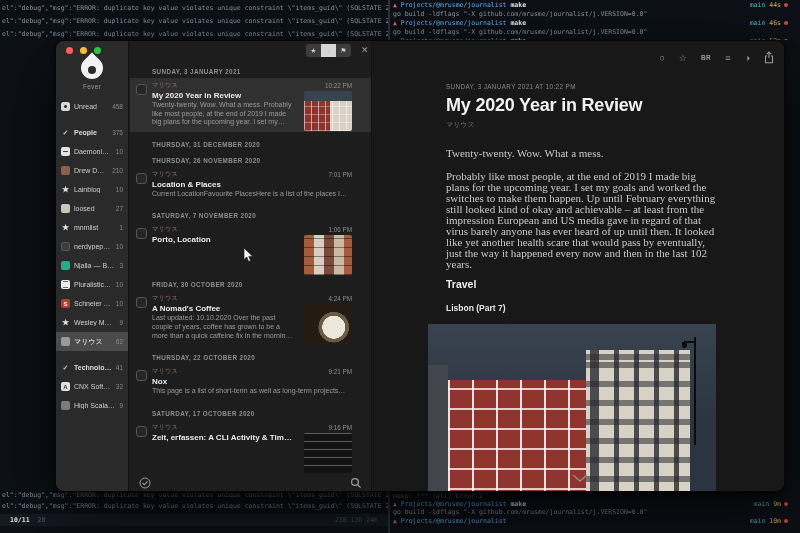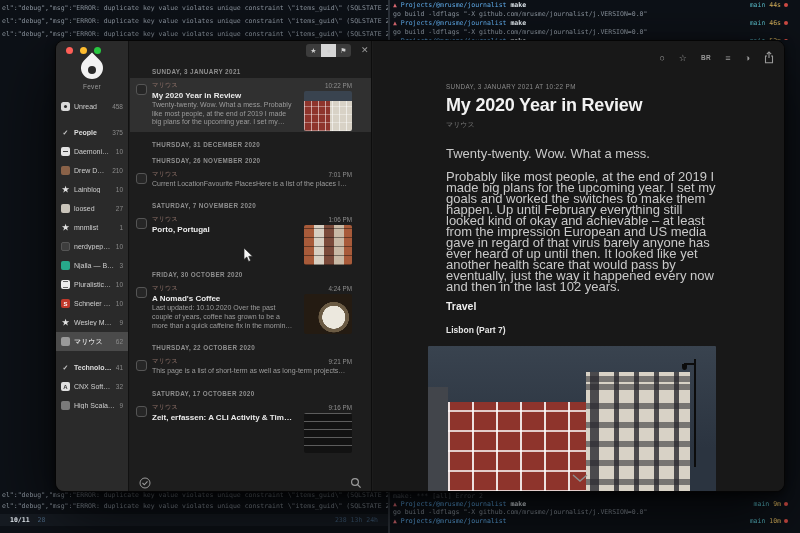--- a/index.html
+++ b/index.html
@@ -102,21 +102,21 @@
   .list-footer { position:absolute; left:0; bottom:0; width:100%; height:16px; display:flex; align-items:center; justify-content:space-between; padding:0 9px; }
 
   
   .article { position:absolute; left:317px; top:0; width:413px; height:100%; background:#181818; }
   .atoolbar { position:absolute; top:10px; right:12px; display:flex; gap:14px; align-items:center; color:#9a9a9a; font-size:9px; z-index:6; }
   .atoolbar .br { font-size:6.5px; font-weight:bold; letter-spacing:.5px; }
   .acontent { position:absolute; left:73px; top:42px; width:272px; }
   .ameta { font-size:6.3px; color:#8a8a8a; letter-spacing:.4px; text-transform:uppercase; }
   .atitle { font-size:18px; font-weight:bold; color:#f2f2f2; margin-top:5px; letter-spacing:-.2px; }
   .asrc { font-size:7px; color:#777; margin-top:4px; }
-  .ap { font-size:13px; line-height:11px; color:#c9c9c9; margin-top:12px; }
+  .ap { font-size:11px; line-height:11px; color:#c9c9c9; margin-top:12px;font-family:Liberation Serif, serif; }
   .ah2 { font-size:10.5px; font-weight:bold; color:#eee; margin-top:8px; }
   .ah3 { font-size:8.5px; font-weight:bold; color:#e5e5e5; margin-top:13px; }
   .photo { position:relative; margin:11px 0 0 -18px; width:288px; height:186px; overflow:hidden; border-radius:1px;
     background:linear-gradient(180deg,#39434f 0,#2b3440 55%); }
   .photo .bldg-left { position:absolute; left:0; top:22%; width:7%; height:78%; background:#42454b; }
   .photo .bldg-red { position:absolute; left:7%; top:30%; width:48%; height:70%; background:#8e342c;
     background-image:
       repeating-linear-gradient(90deg, rgba(255,255,255,.85) 0 2px, rgba(0,0,0,0) 2px 24px),
       repeating-linear-gradient(0deg, rgba(255,255,255,.75) 0 2px, rgba(0,0,0,0) 2px 20px); }
   .photo .bldg-white { position:absolute; left:55%; top:14%; width:36%; height:86%; background:#d8d2c6;
@@ -308,47 +308,49 @@
           <span class="tm">10:22 PM</span>
           <span class="thumb t-lisbon"></span>
         </div>
 
         <div class="dhead">Thursday, 31 December 2020</div>
 
         <div class="dhead">Thursday, 26 November 2020</div>
         <div class="item">
           <span class="cb"></span>
           <div class="src">マリウス</div>
+          <div class="ttl">Location &amp; Places</div>
           <div class="prev" style="-webkit-line-clamp:1">Current LocationFavourite PlacesHere is a list of the places I would rate at…</div>
           <span class="tm">7:01 PM</span>
         </div>
 
         <div class="dhead">Saturday, 7 November 2020</div>
         <div class="item hasthumb nothumbtext">
           <span class="cb"></span>
           <div class="src">マリウス</div>
-          <div class="ttl">Porto, Portugal</div>
+          <div class="ttl">Porto, Location</div>
           <span class="tm">1:06 PM</span>
           <span class="thumb t-porto"></span>
         </div>
 
         <div class="dhead">Friday, 30 October 2020</div>
         <div class="item hasthumb">
           <span class="cb"></span>
           <div class="src">マリウス</div>
           <div class="ttl">A Nomad's Coffee</div>
           <div class="prev">Last updated: 10.10.2020 Over the past couple of years, coffee has grown to be a more than a quick caffeine fix in the morning. I started seeing coffe…</div>
           <span class="tm">4:24 PM</span>
           <span class="thumb t-coffee"></span>
         </div>
 
         <div class="dhead">Thursday, 22 October 2020</div>
         <div class="item">
           <span class="cb"></span>
           <div class="src">マリウス</div>
+          <div class="ttl">Nox</div>
           <div class="prev" style="-webkit-line-clamp:1">This page is a list of short-term as well as long-term projects and goals th…</div>
           <span class="tm">9:21 PM</span>
         </div>
 
         <div class="dhead">Saturday, 17 October 2020</div>
         <div class="item hasthumb">
           <span class="cb"></span>
           <div class="src">マリウス</div>
           <div class="ttl">Zeit, erfassen: A CLI Activity &amp; Time Tracker</div>
 

